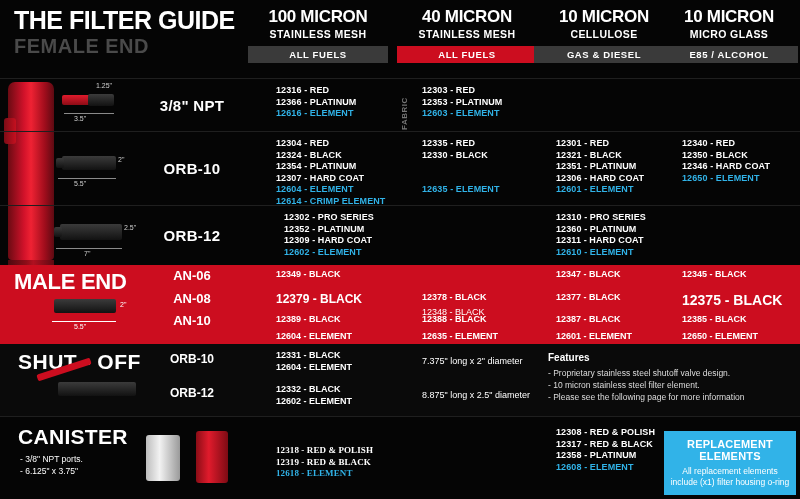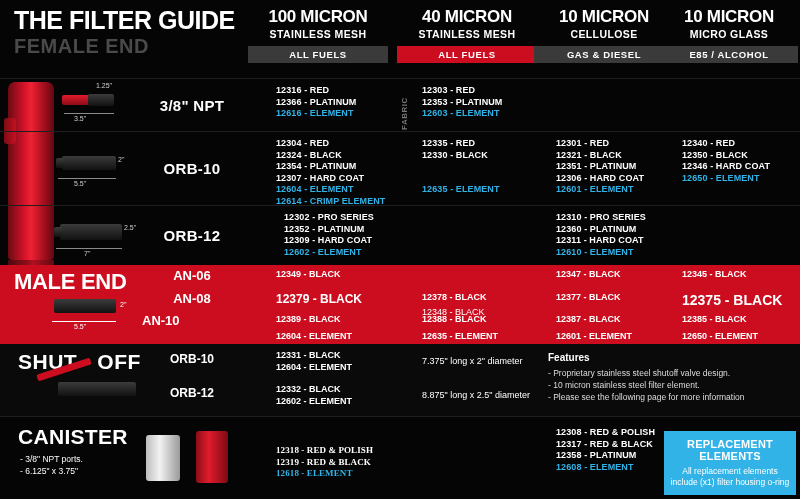--- a/index.html
+++ b/index.html
@@ -255,21 +255,21 @@
     <div style="position:absolute; left:422px; top:4px; font-size:9px; font-weight:normal;margin-top:38px;">12348 - BLACK</div>
     <div style="position:absolute; left:556px; top:4px; font-size:9px; font-weight:bold;">12347 - BLACK</div>
     <div style="position:absolute; left:682px; top:4px; font-size:9px; font-weight:bold;">12345 - BLACK</div>
 
     <div style="position:absolute; left:142px; top:26px; width:100px; text-align:center; font-size:13px; font-weight:bold;">AN-08</div>
     <div style="position:absolute; left:276px; top:27px; font-size:12px; font-weight:bold;">12379 - BLACK</div>
     <div style="position:absolute; left:422px; top:27px; font-size:9px; font-weight:bold;">12378 - BLACK</div>
     <div style="position:absolute; left:556px; top:27px; font-size:9px; font-weight:bold;">12377 - BLACK</div>
     <div style="position:absolute; left:682px; top:27px; font-size:14px; font-weight:bold;">12375 - BLACK</div>
 
-    <div style="position:absolute; left:142px; top:48px; width:100px; text-align:left; font-size:13px; font-weight:bold;">AN-10</div>
+    <div style="position:absolute; left:142px; top:48px; width:100px; text-align:center; font-size:13px; font-weight:bold;">AN-10</div>
     <div style="position:absolute; left:276px; top:49px; font-size:9px; font-weight:bold;">12389 - BLACK</div>
     <div style="position:absolute; left:422px; top:49px; font-size:9px; font-weight:bold;">12388 - BLACK</div>
     <div style="position:absolute; left:556px; top:49px; font-size:9px; font-weight:bold;">12387 - BLACK</div>
     <div style="position:absolute; left:682px; top:49px; font-size:9px; font-weight:bold;">12385 - BLACK</div>
 
     <div class="el" style="position:absolute; left:276px; top:66px; font-size:9px; font-weight:bold;">12604 - ELEMENT</div>
     <div class="el" style="position:absolute; left:422px; top:66px; font-size:9px; font-weight:bold;">12635 - ELEMENT</div>
     <div class="el" style="position:absolute; left:556px; top:66px; font-size:9px; font-weight:bold;">12601 - ELEMENT</div>
     <div class="el" style="position:absolute; left:682px; top:66px; font-size:9px; font-weight:bold;">12650 - ELEMENT</div>
 

